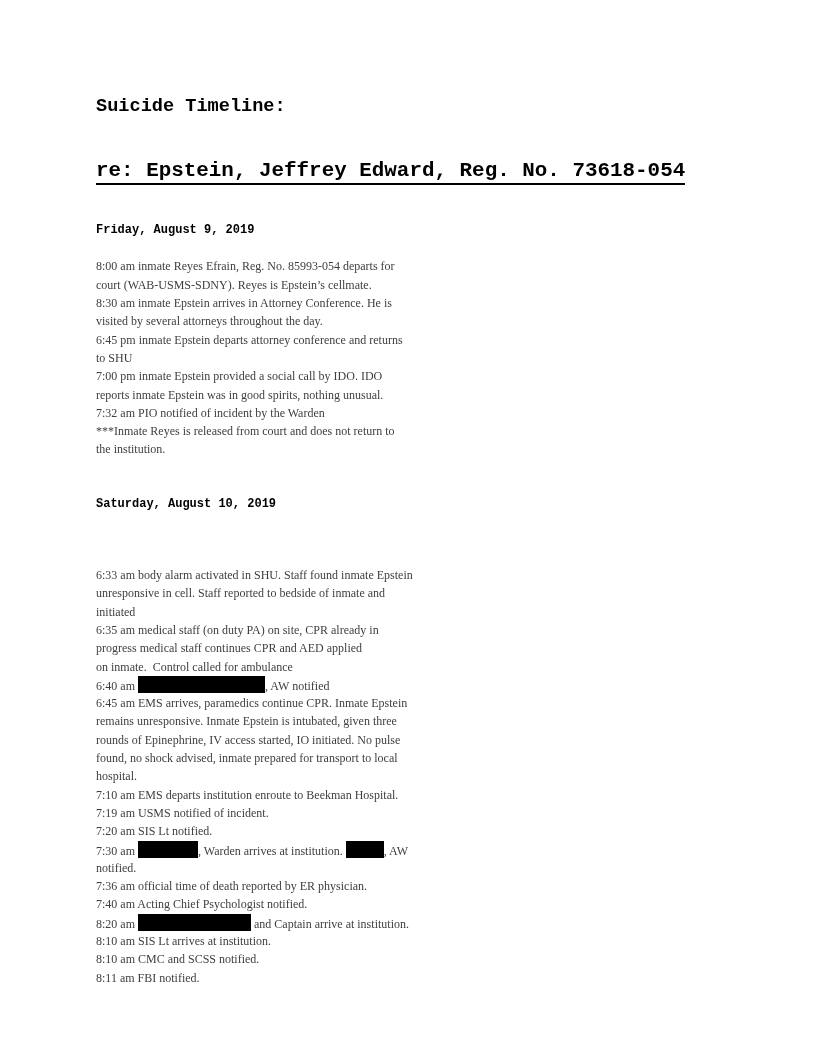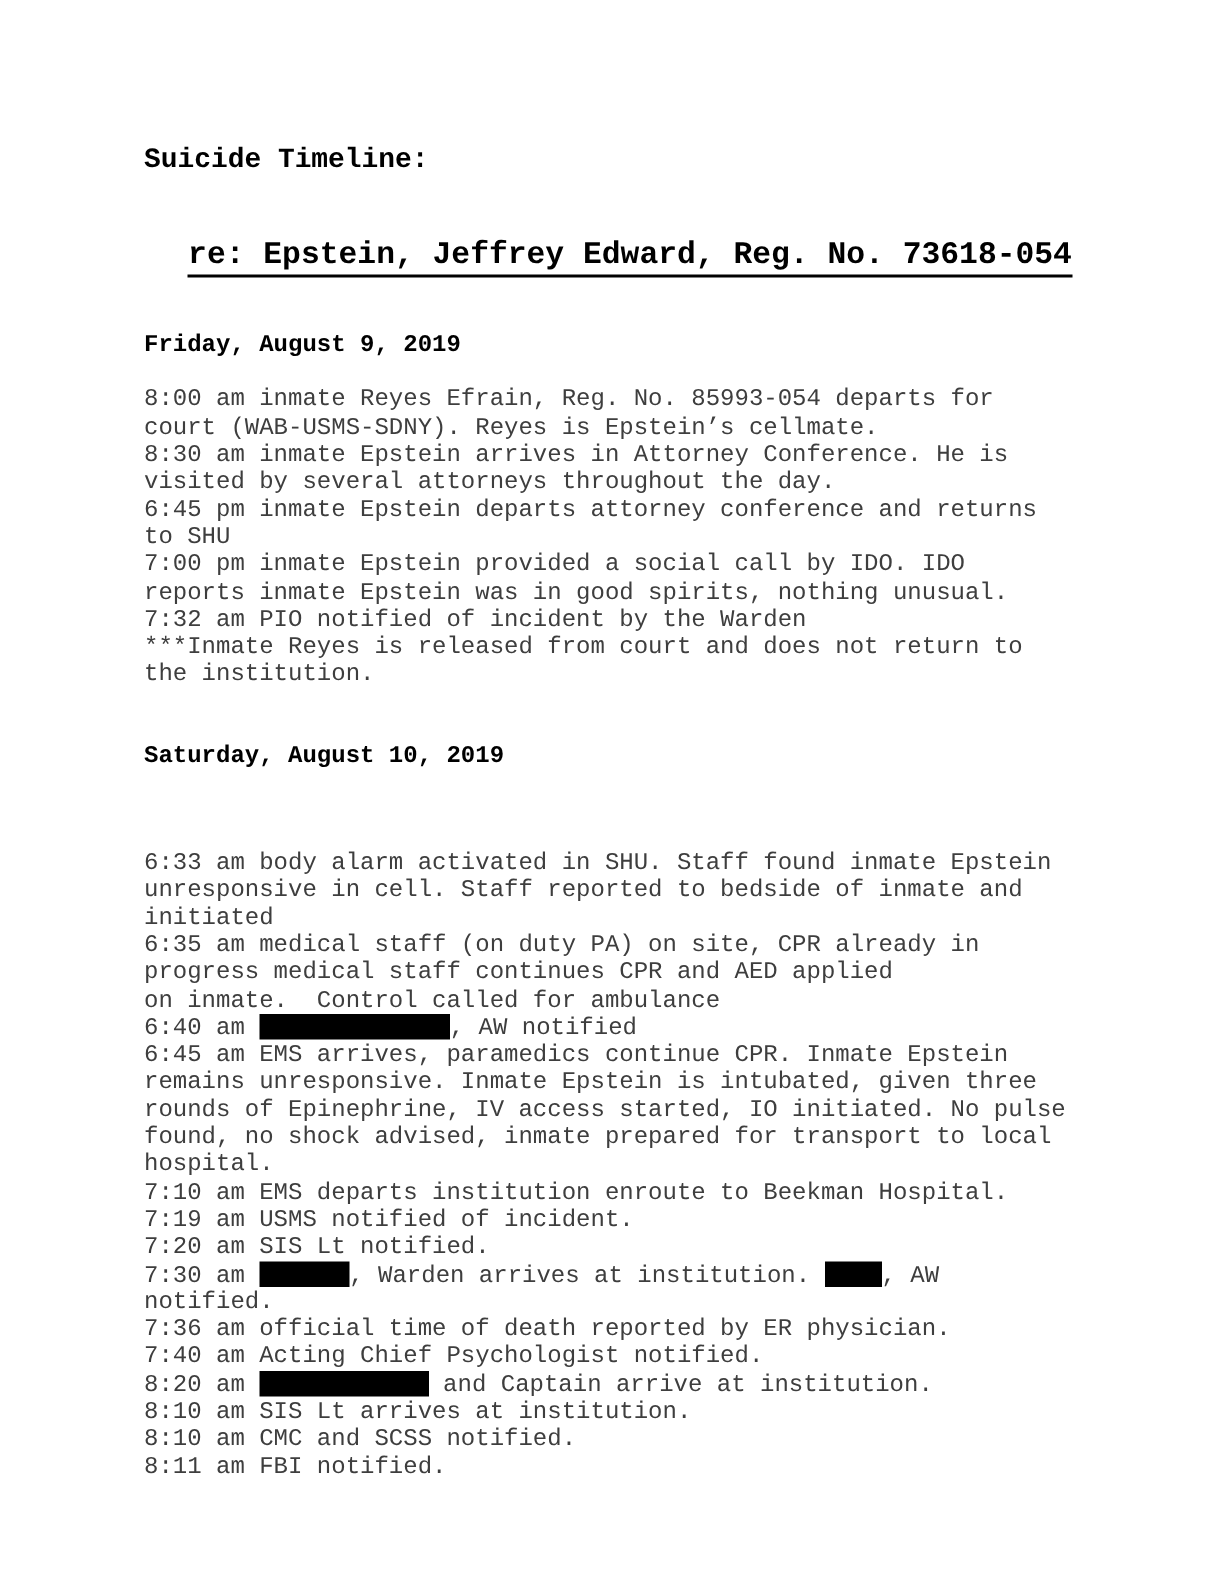--- a/index.html
+++ b/index.html
@@ -29,49 +29,49 @@
     margin: 0;
     font-size: 18.6px;
     line-height: 22px;
     font-weight: 700;
     color: var(--heading-text);
     white-space: pre;
   }
   .subject-wrap {
     margin-top: 24px;
     line-height: 0;
-    text-align: center;
   }
   .doc-subject {
     display: inline-block;
     font-size: 20.9px;
     line-height: 24px;
     font-weight: 700;
     color: var(--heading-text);
     border-bottom: 2.5px solid var(--heading-text);
     white-space: pre;
   }
   .date-heading {
     margin: 0;
-    font-size: 16px;
+    font-size: 12px;
     line-height: 18.3px;
     font-weight: 700;
     color: var(--heading-text);
     white-space: pre;
   }
   .heading-friday { margin-top: 18px; }
   .heading-saturday { margin-top: 36px; }
   .section-body { margin-top: 18.5px; }
   .section-body-saturday { margin-top: 53px; }
   .tl-line {
     height: 18.3px;
     line-height: 18.3px;
-    font-size: 16px;
+    font-size: 12px;
     color: var(--body-text);
     white-space: pre;
+    font-family: Liberation Serif, serif;
   }
   .redact {
     display: inline-block;
     background: var(--redaction);
     height: 17px;
     vertical-align: -3.5px;
   }
 </style>
 </head>
 <body>

